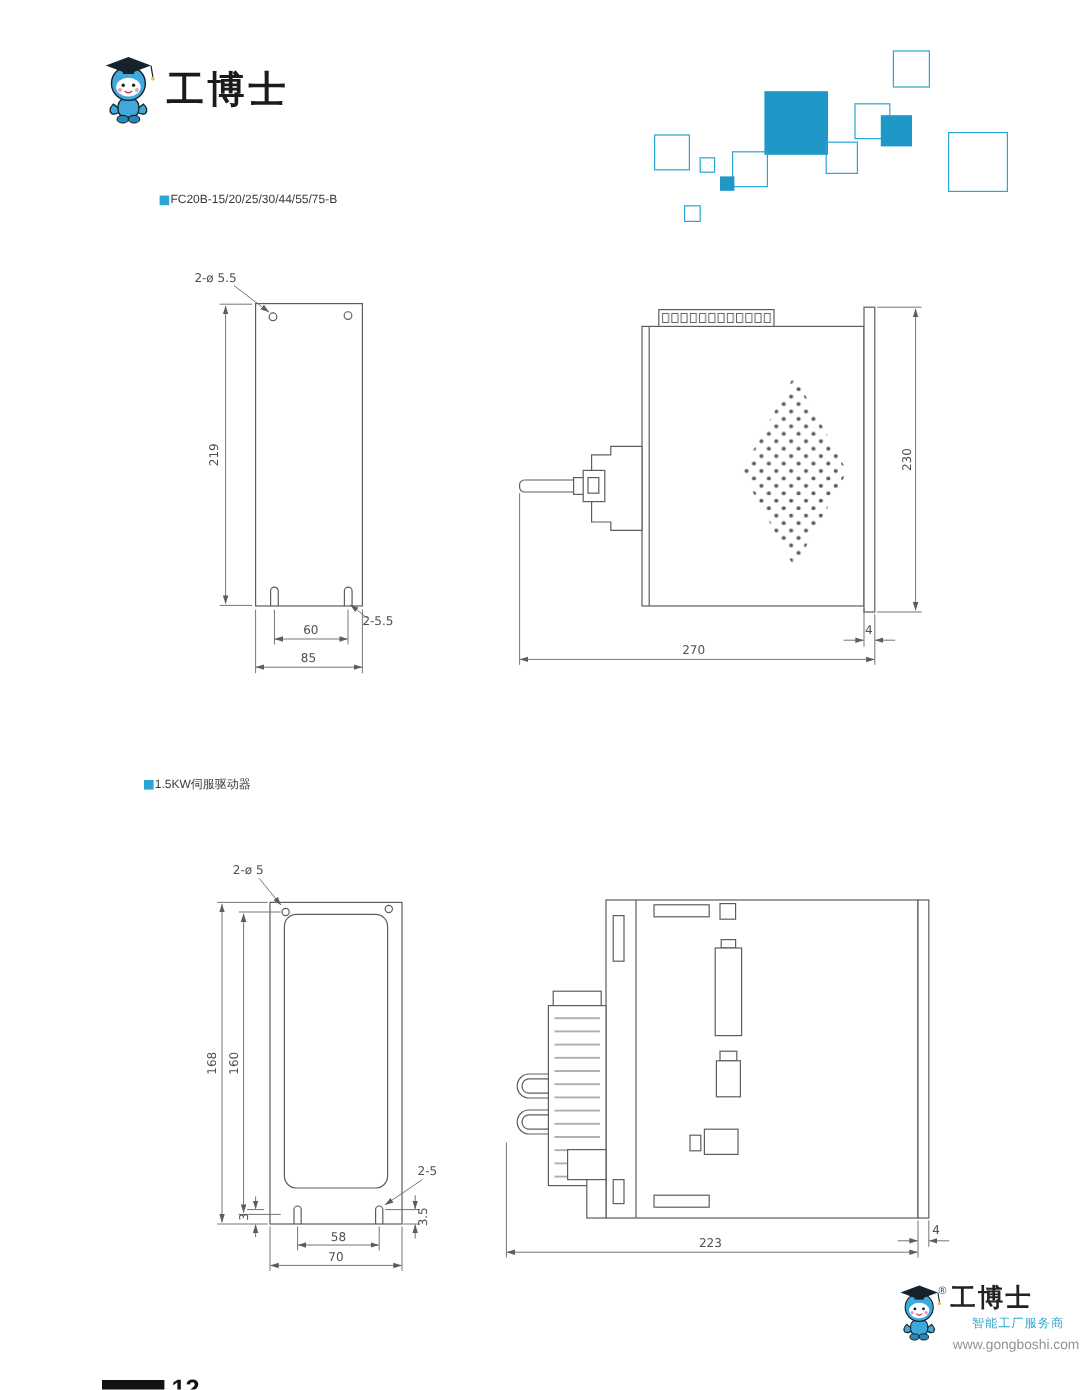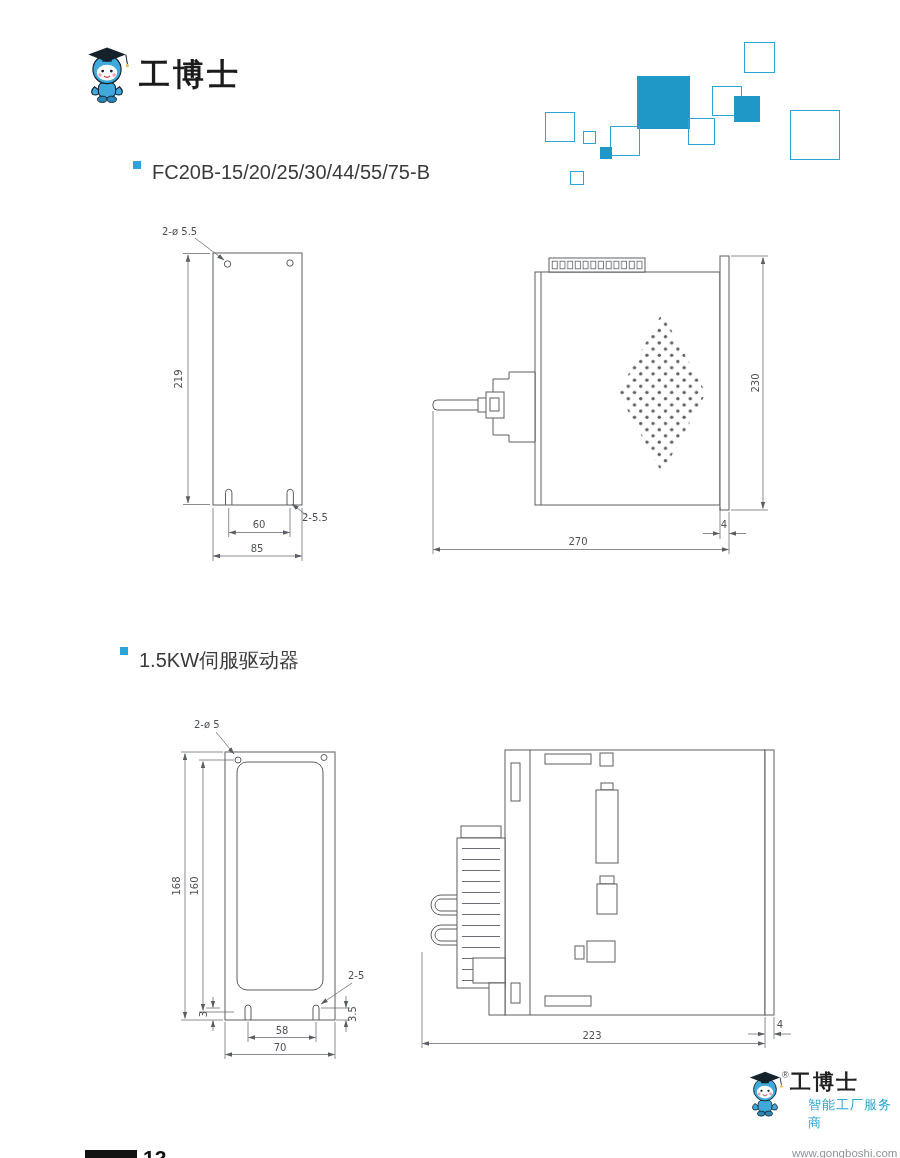--- a/index.html
+++ b/index.html
@@ -15,38 +15,38 @@
   
   .logo-top{position:absolute;left:83px;top:46px;display:flex;align-items:center;gap:8px;}
   .logo-top .logo-text{font-size:31px;font-weight:bold;color:#1b1b1b;letter-spacing:3px;line-height:56px;}
 
   
   .deco{position:absolute;left:530px;top:35px;width:345px;height:165px;}
   .sq{position:absolute;border:1.5px solid var(--accent);background:transparent;}
   .sq.fill{background:var(--accent-fill);border:none;}
 
   
-  .sec-title{position:absolute;display:flex;gap:11px;font-size:20px;color:#3a3a3a;}
+  .sec-title{position:absolute;display:flex;align-items:center;gap:1px;font-size:10px;color:#3a3a3a;}
   .sec-title .bullet{width:8px;height:8px;background:var(--accent);flex:0 0 auto;}
 
   
   svg.drawing{position:absolute;left:0;pointer-events:none;}
   svg text{font-family:"DejaVu Sans",sans-serif;font-size:10px;fill:var(--dim-text);}
   .ln{stroke:var(--line);fill:none;stroke-width:1;}
   .fw{stroke:var(--line);fill:#fff;stroke-width:1;}
   .ext{stroke:#6b6f74;fill:none;stroke-width:0.8;}
   .dim{stroke:#6b6f74;fill:none;stroke-width:0.8;}
 
   
   .logo-bottom{position:absolute;left:746px;top:1070px;display:flex;gap:6px;}
   .logo-bottom .reg{position:absolute;left:36px;top:0;font-size:9px;color:#444;}
   .logo-bottom .col{display:flex;flex-direction:column;}
   .logo-bottom .logo-text-sm{font-size:21px;font-weight:bold;color:#222;letter-spacing:2px;line-height:24px;}
-  .logo-bottom .tagline{margin-top:2px;margin-left:18px;font-size:13px;color:var(--accent);letter-spacing:1px;}
-  .logo-bottom .website{margin-top:15px;margin-left:2px;font-size:11.5px;color:#8f9499;}
+  .logo-bottom .tagline{margin-top:2px;margin-left:18px;font-size:10px;color:var(--accent);letter-spacing:1px;}
+  .logo-bottom .website{margin-top:5px;margin-left:2px;font-size:11.5px;color:#8f9499;}
 
   
   .page-footer{position:absolute;left:85px;top:1146px;display:flex;align-items:flex-start;gap:6px;}
   .page-footer .bar{width:52px;height:14px;background:#121212;margin-top:4px;}
   .page-footer .num{font-size:21px;font-weight:bold;color:#111;}
 </style>
 </head>
 <body>
 
 <svg width="0" height="0" style="position:absolute" aria-hidden="true">

